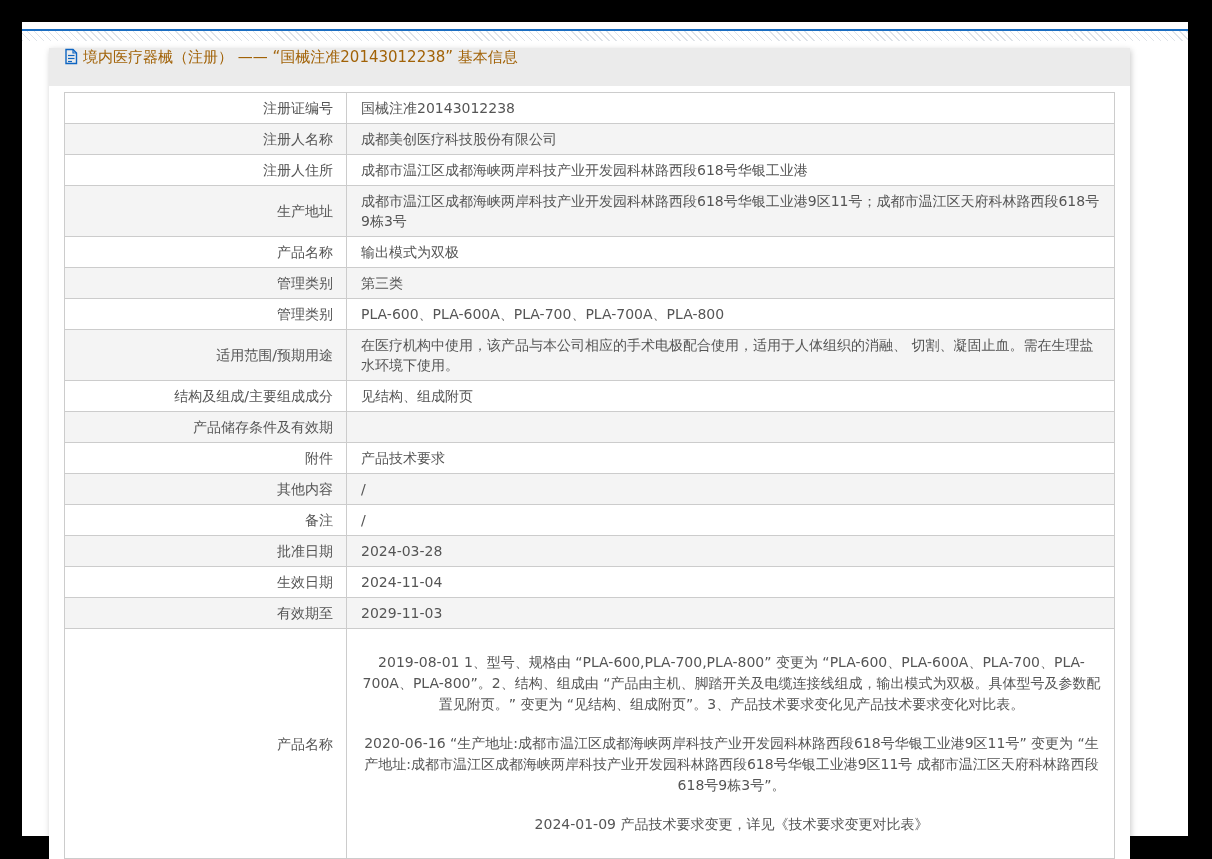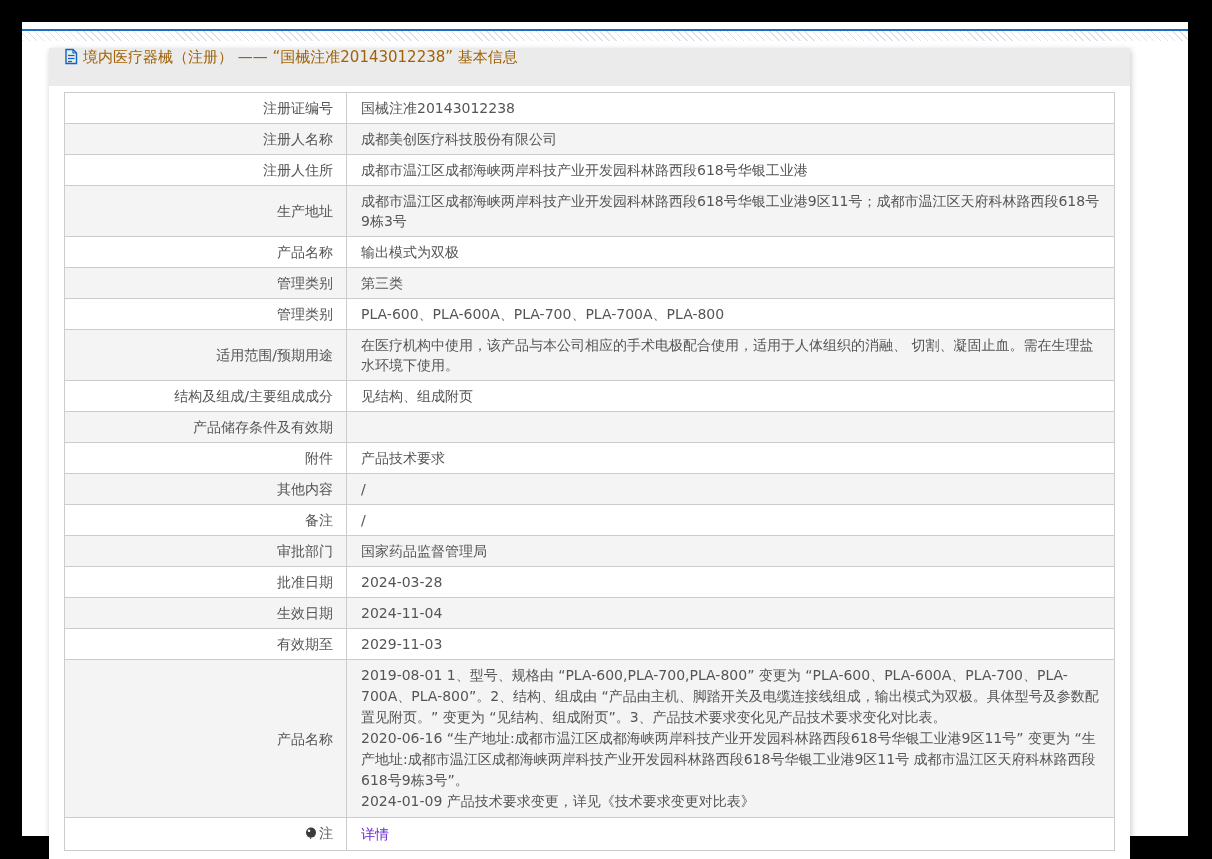--- a/index.html
+++ b/index.html
@@ -58,21 +58,21 @@
   }
   table.info td.label {
     width: 282px;
     text-align: right;
     padding-right: 13px;
     white-space: nowrap;
   }
   table.info td.value { padding-left: 14px; }
   table.info tr:nth-child(even) td { background: #f4f4f4; }
   table.info tr:nth-child(odd) td { background: #fff; }
-  .change-line { line-height: 21px; margin: 0 0; }
+  .change-line { line-height: 21px; margin: 18px 0; text-align: center; }
   a.detail-link {
     color: #6d28d9;
     text-decoration: none;
     cursor: pointer;
   }
   .note-icon { display: inline-block; vertical-align: -2px; margin-right: 2px; }
   .empty-cell { height: 20px; }
 </style>
 </head>
 <body>
@@ -146,24 +146,20 @@
             </tr>
             <tr>
               <td class="label"><span>其他内容</span></td>
               <td class="value"><span>/</span></td>
             </tr>
             <tr>
               <td class="label"><span>备注</span></td>
               <td class="value"><span>/</span></td>
             </tr>
             <tr>
-              <td class="label"><span>审批部门</span></td>
-              <td class="value"><span>国家药品监督管理局</span></td>
-            </tr>
-            <tr>
               <td class="label"><span>批准日期</span></td>
               <td class="value"><span>2024-03-28</span></td>
             </tr>
             <tr>
               <td class="label"><span>生效日期</span></td>
               <td class="value"><span>2024-11-04</span></td>
             </tr>
             <tr>
               <td class="label"><span>有效期至</span></td>
               <td class="value"><span>2029-11-03</span></td>

